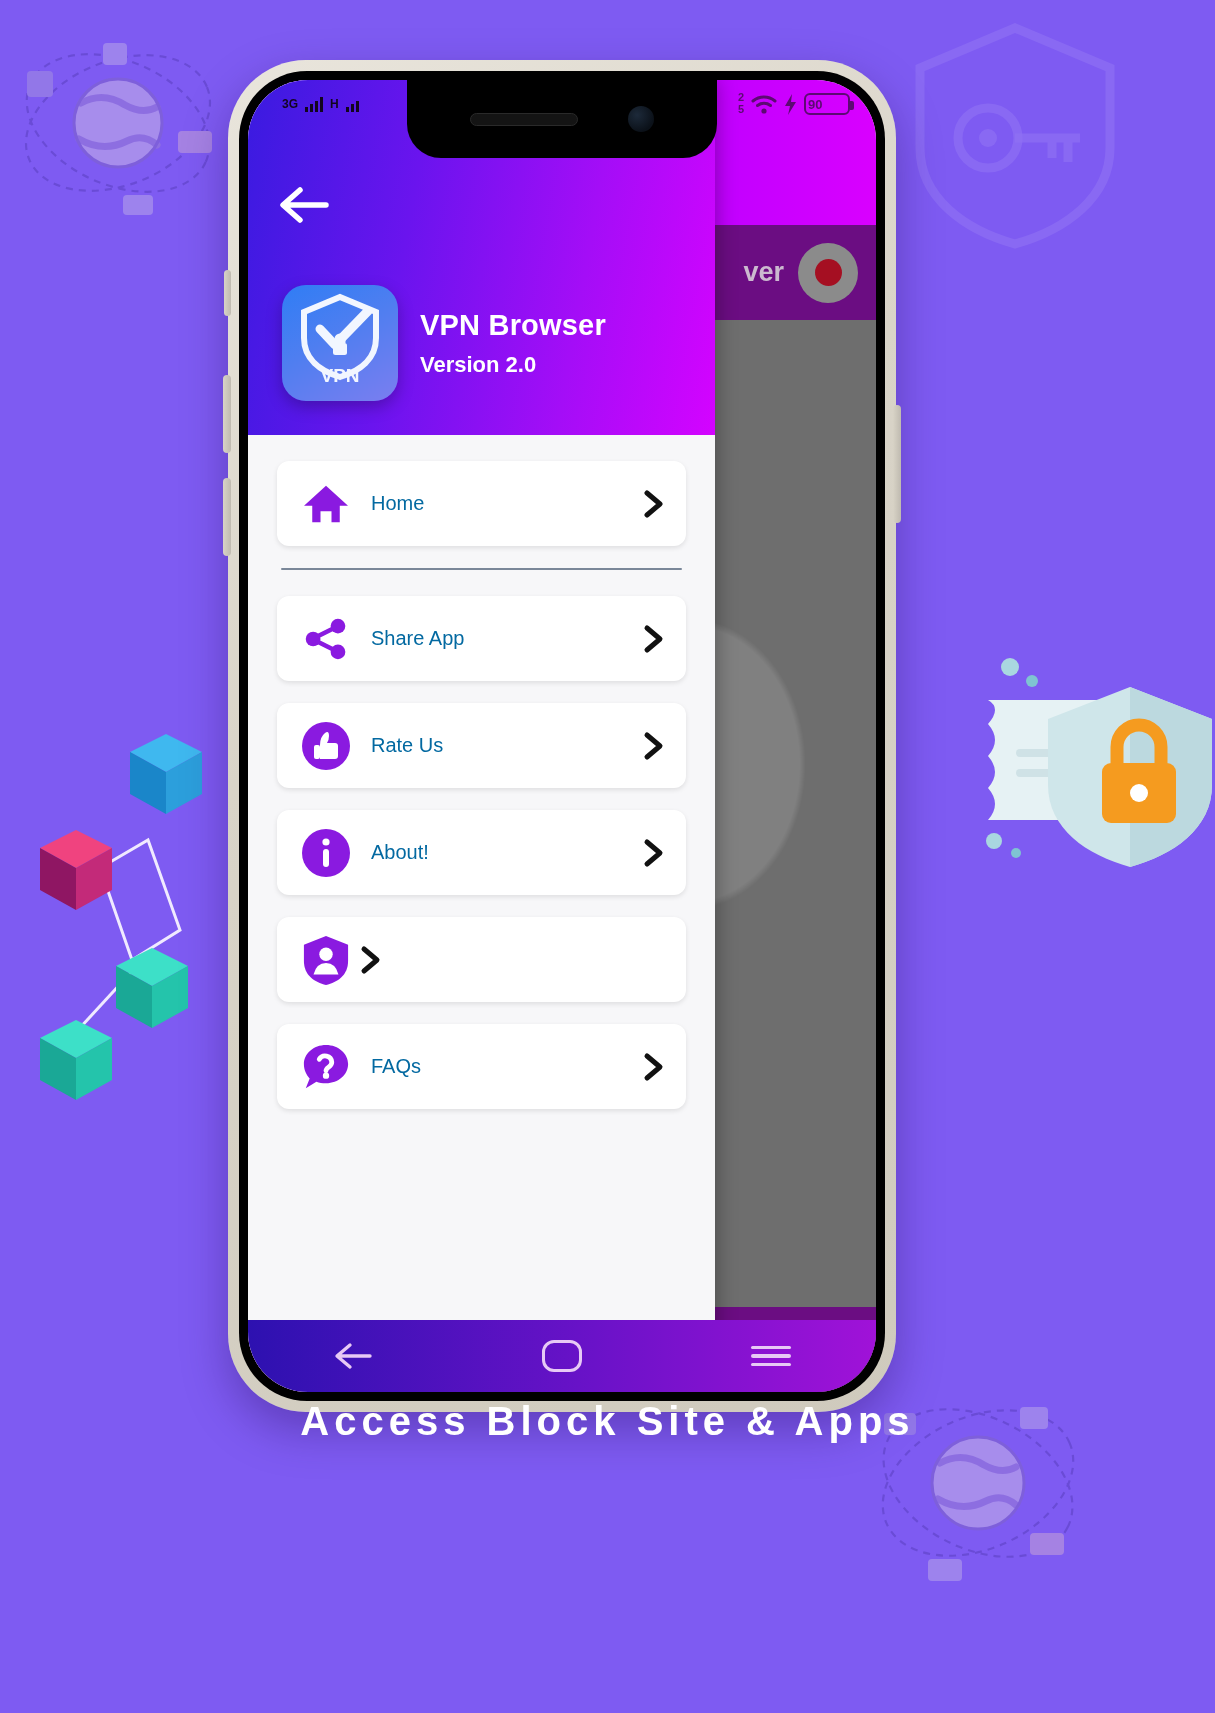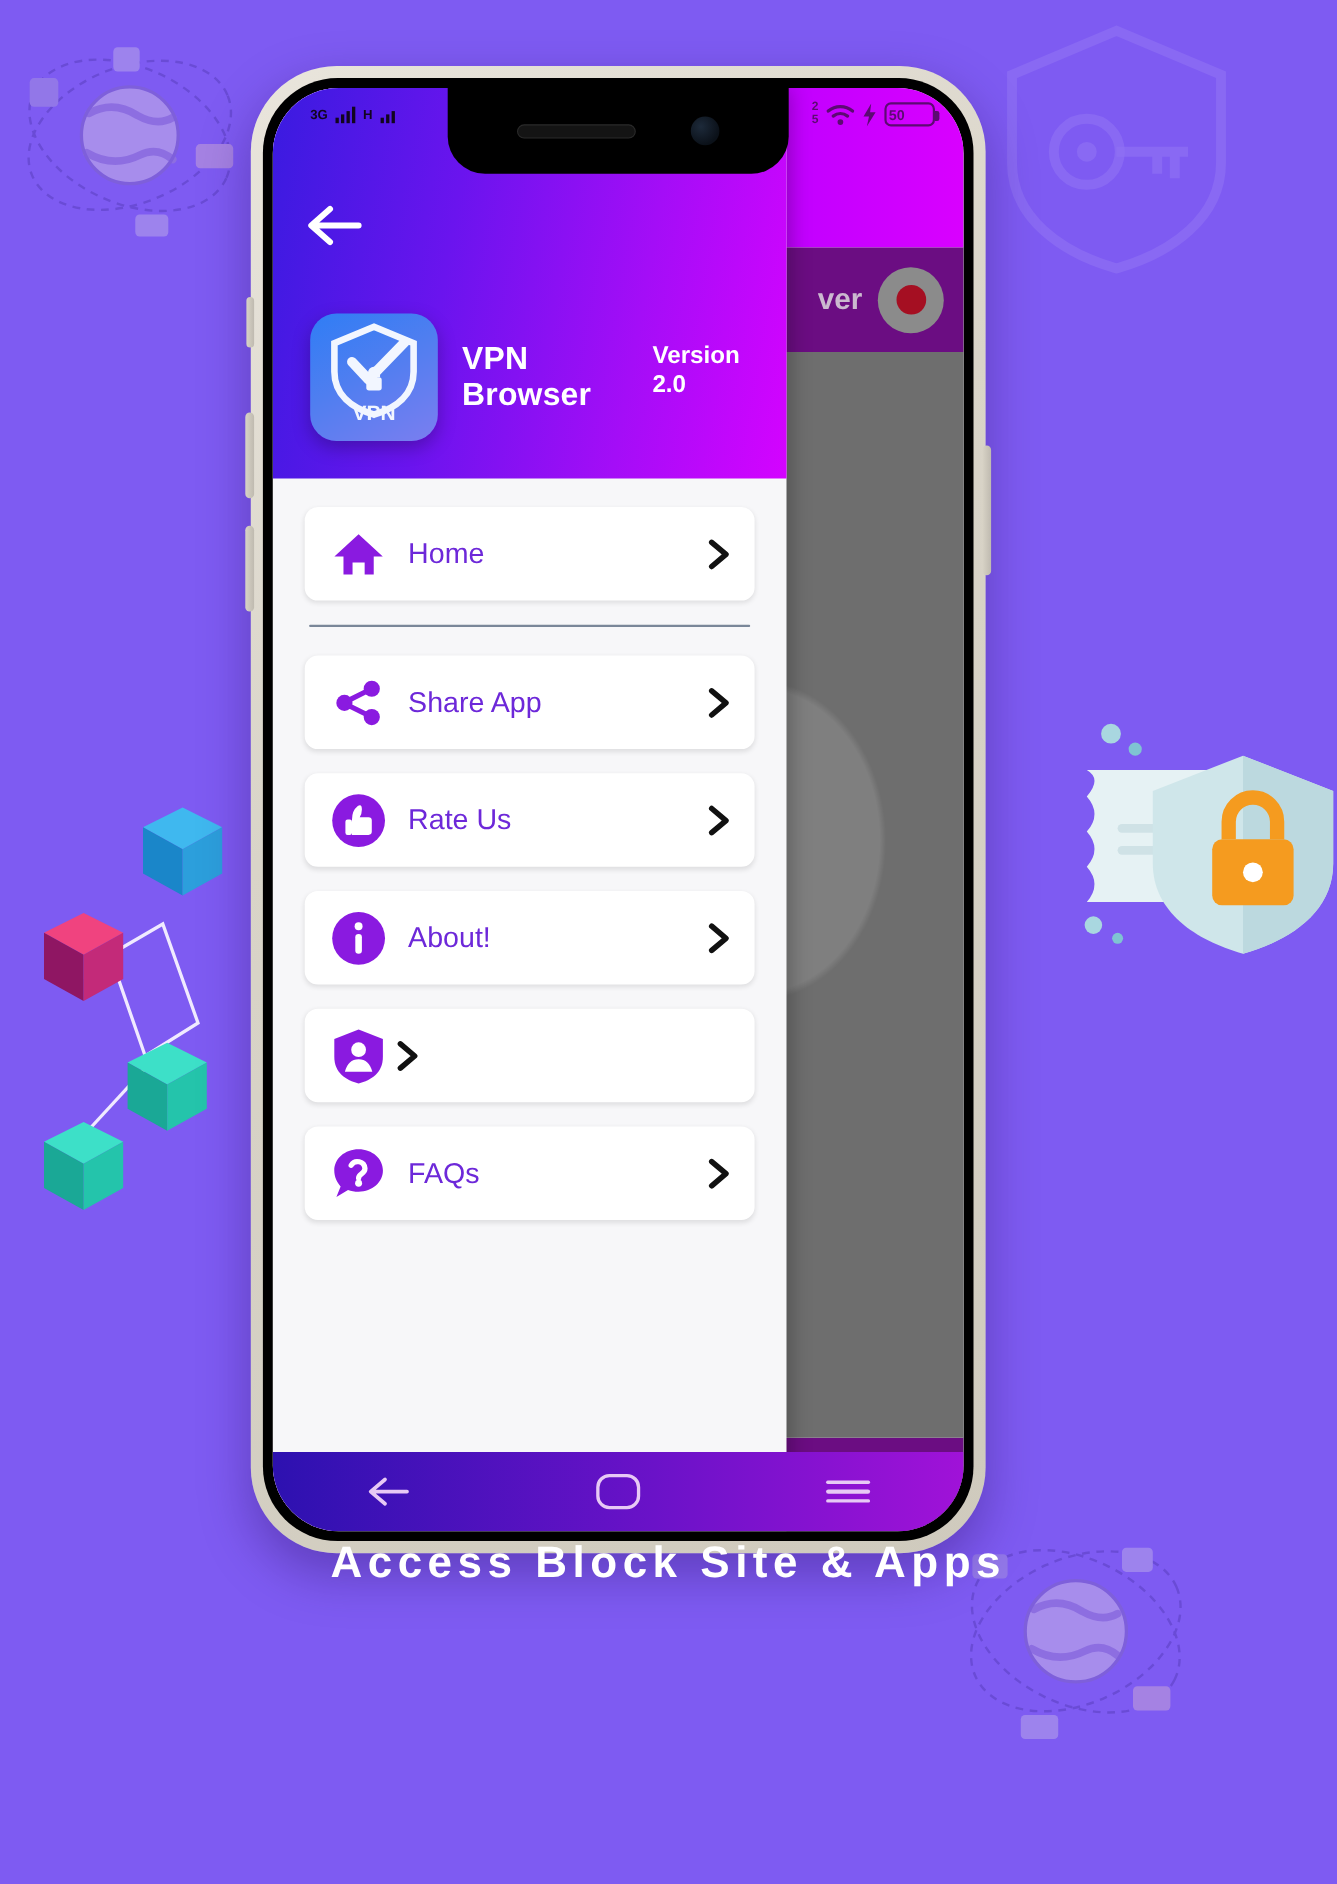--- a/index.html
+++ b/index.html
@@ -120,33 +120,33 @@
     position:absolute; left:34px; top:205px; right:20px;
     display:flex; align-items:center; gap:22px;
   }
   .app-icon{
     width:116px; height:116px; border-radius:24px; flex:none;
     background:linear-gradient(150deg,#2f7df5 0%,#4f7ef0 45%,#7b7ef0 100%);
     display:flex; align-items:flex-start; justify-content:center;
     box-shadow:0 6px 16px rgba(0,0,0,.25);
     position:relative;
   }
-  .app-meta{ display:flex; flex-direction:row; gap:10px; }
+  .app-meta{ display:flex; flex-direction:column; gap:10px; }
   .app-title{ color:#fff; font-size:29px; font-weight:700; letter-spacing:.2px; }
   .app-version{ color:#fff; font-size:22px; font-weight:700; }
 
   .menu{ padding:26px 29px 0 29px; }
   .menu-item{
     background:#fff; border-radius:12px; height:85px;
     display:flex; align-items:center; padding:0 20px 0 18px;
     box-shadow:0 2px 5px rgba(0,0,0,.10);
     margin-bottom:22px; cursor:pointer;
   }
   .mi-icon{ width:62px; flex:none; display:flex; align-items:center; justify-content:center; }
-  .mi-label{ flex:1; font-size:26px; color:#6d28d9; padding-left:14px; }
+  .mi-label{ flex:1; font-size:20px; color:#0369a1; padding-left:14px; }
   .mi-chev{ width:26px; flex:none; }
   .divider{ height:2px; background:#7a8799; margin:4px 4px 26px 4px; border-radius:1px; }
 
   
   .navbar{
     position:absolute; left:0; right:0; bottom:0; height:72px; z-index:45;
     background:linear-gradient(90deg,#2d11b0 0%,#6a12c8 55%,#a012d8 100%);
     display:flex; align-items:center; justify-content:space-around;
   }
   .nav-btn{ width:70px; height:46px; display:flex; align-items:center; justify-content:center; cursor:pointer; }
@@ -397,21 +397,21 @@
           </span>
           <svg width="26" height="20" viewBox="0 0 26 20">
             <path d="M2 7 a17 17 0 0 1 22 0" stroke="currentColor" stroke-width="3" fill="none" stroke-linecap="round"></path>
             <path d="M6.5 11.5 a11 11 0 0 1 13 0" stroke="currentColor" stroke-width="3" fill="none" stroke-linecap="round"></path>
             <circle cx="13" cy="17" r="2.6" fill="currentColor"></circle>
           </svg>
           <svg width="13" height="21" viewBox="0 0 13 21">
             <path d="M8 0 L1 12 H6 L4 21 L12 8 H7 Z" fill="currentColor"></path>
           </svg>
           <span class="battery">
-            <span>50</span>
+            <span>90</span>
           </span>
         </div>
       </div>
 
       <div class="notch">
         <span class="speaker"></span>
         <span class="front-cam"></span>
       </div>
 
       <div class="navbar">

